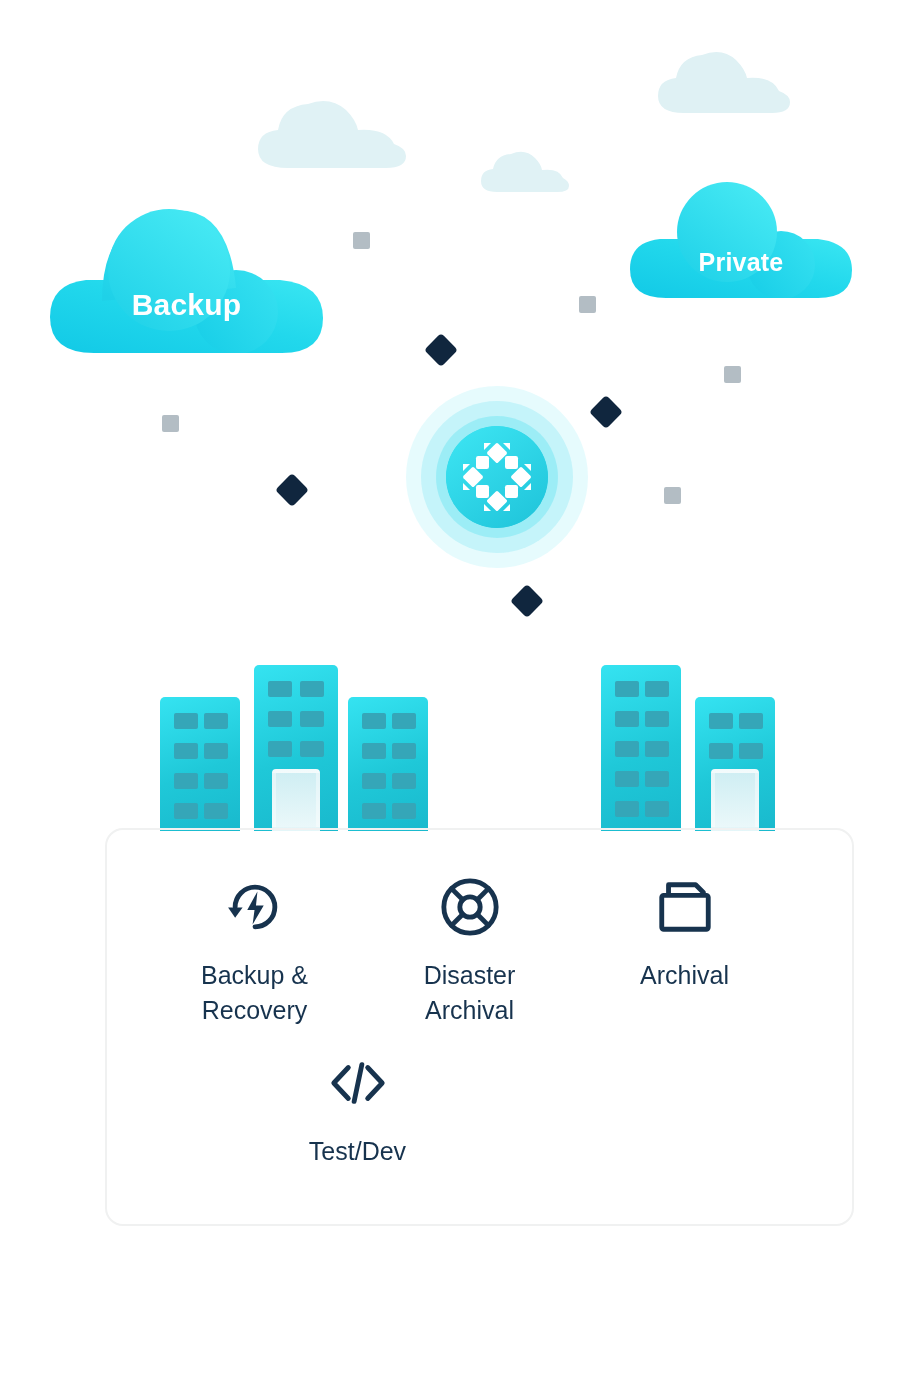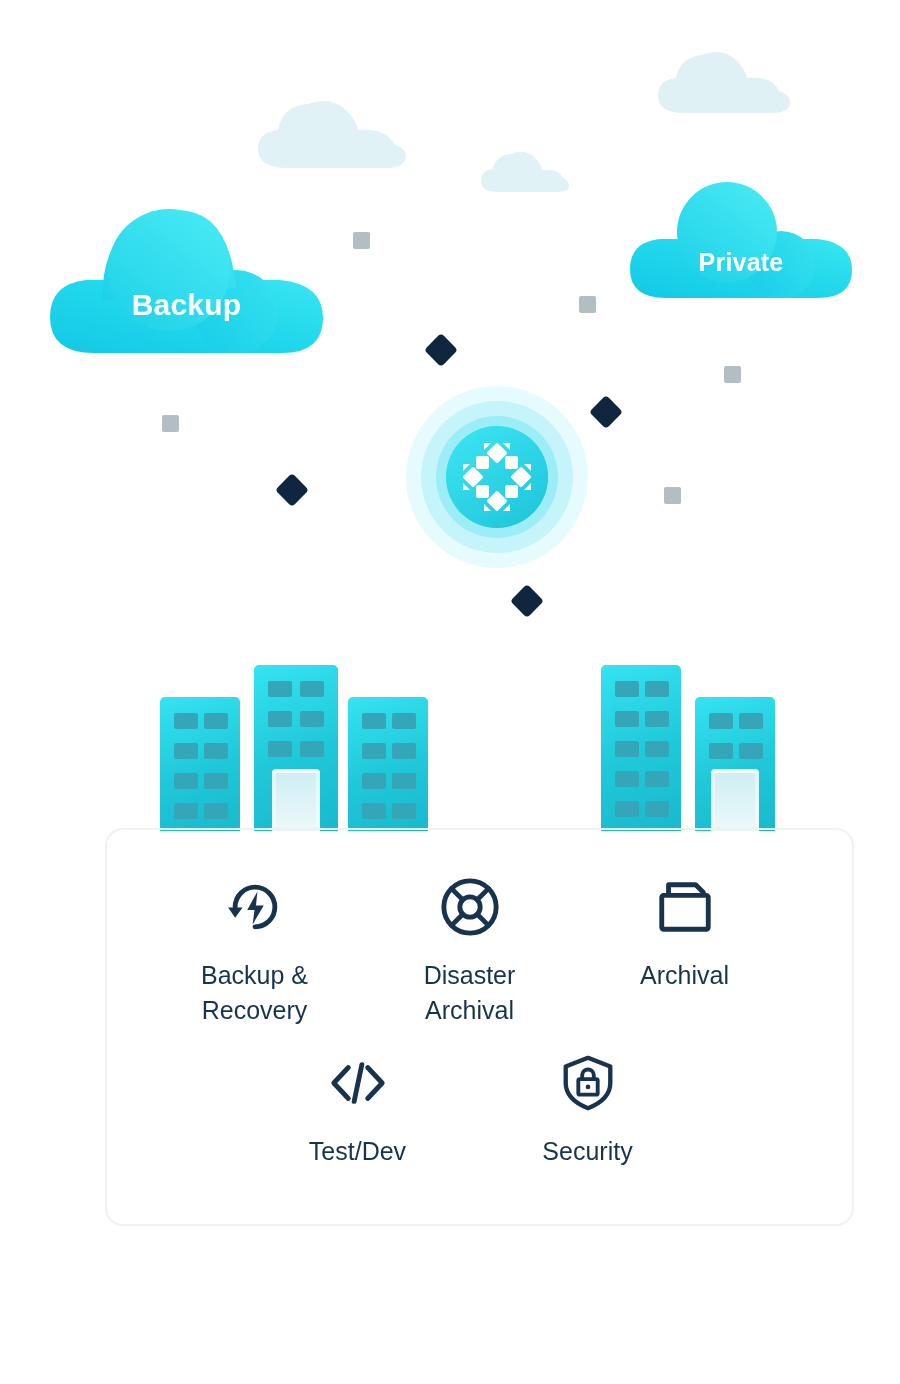--- a/index.html
+++ b/index.html
@@ -322,25 +322,16 @@
 
     <div class="svc" style="left:143px; top:222px; width:215px;">
       <svg class="svc-icon" viewBox="0 0 64 64">
         <polyline points="22,16 7,32 22,48" fill="none" stroke="#17334e" stroke-width="5" stroke-linecap="round" stroke-linejoin="round"></polyline>
         <polyline points="42,16 57,32 42,48" fill="none" stroke="#17334e" stroke-width="5" stroke-linecap="round" stroke-linejoin="round"></polyline>
         <line x1="36" y1="13" x2="28" y2="51" stroke="#17334e" stroke-width="5" stroke-linecap="round"></line>
       </svg>
       <span class="svc-label">Test/Dev</span>
     </div>
 
-    <div class="svc" style="left:373px; top:222px; width:215px;">
-      <svg class="svc-icon" viewBox="0 0 64 64">
-        <path d="M32 6 L55 15 V32 Q55 49 32 58 Q9 49 9 32 V15 Z" fill="none" stroke="#17334e" stroke-width="4.5" stroke-linejoin="round"></path>
-        <rect x="22" y="28" width="20" height="16" rx="1.5" fill="none" stroke="#17334e" stroke-width="4"></rect>
-        <path d="M26 28 V24 A6 6 0 0 1 38 24 V28" fill="none" stroke="#17334e" stroke-width="4"></path>
-        <circle cx="32" cy="36" r="2.4" fill="#17334e"></circle>
-      </svg>
-      <span class="svc-label">Security</span>
-    </div>
 
   </div>
 
 </div>
 
 </body></html>

